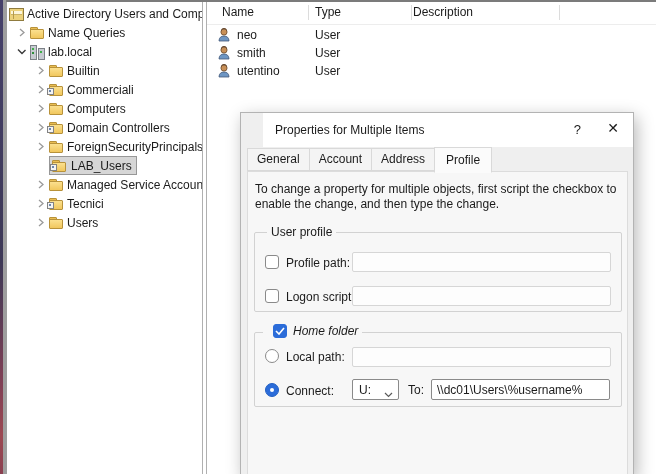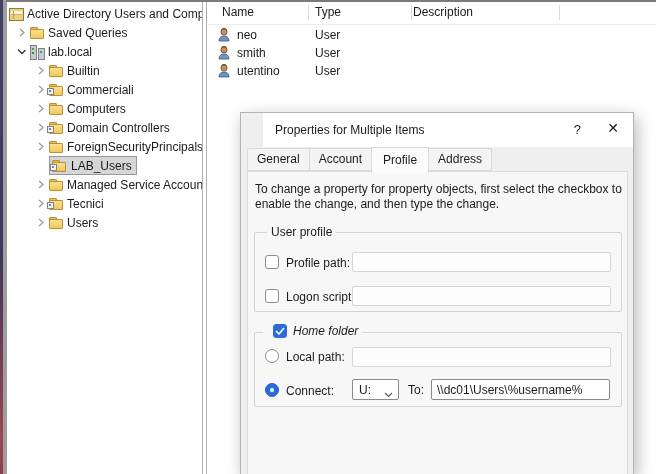--- a/index.html
+++ b/index.html
@@ -92,21 +92,21 @@
       <span class="lbl">Active Directory Users and Computers</span>
     </div>
 
     <div class="trow ind1">
       <span class="chev">
           <svg width="9" height="9">
             <polyline points="3,1 7,4.5 3,8" fill="none" stroke="#9a9a9a" stroke-width="1.3"></polyline>
           </svg>
         </span>
       <span class="ticon icon-folder"></span>
-      <span class="lbl">Saved Queries</span>
+      <span class="lbl">Name Queries</span>
     </div>
 
     <div class="trow ind1">
       <span class="chev">
           <svg width="9" height="9">
             <polyline points="1,2.5 5,6.5 8.5,3" fill="none" stroke="#3a3a3a" stroke-width="1.4"></polyline>
           </svg>
         </span>
       <span class="ticon icon-domain">
           <i class="dots"></i>
@@ -255,27 +255,27 @@
   <div class="dialog">
     <div class="dlg-titlebar">
       <span class="dlg-title">Properties for Multiple Items</span>
       <span class="dlg-help">?</span>
       <span class="dlg-close">✕</span>
     </div>
 
     <div class="tabs">
       <span class="tab">General</span>
       <span class="tab">Account</span>
+      <span class="tab">Address</span>
       <span class="tab active">Profile</span>
-      <span class="tab">Address</span>
     </div>
 
     <div class="page">
       <div class="instruction">
-        <div>To change a property for property objects, first select the checkbox to</div>
+        <div>To change a property for multiple objects, first script the checkbox to</div>
         <div>enable the change, and then type the change.</div>
       </div>
 
       <div class="groupbox gb-user">
         <span class="gb-label">User profile</span>
 
         <span class="cb frow-cb" style="top:22px"></span>
         <span class="frow-lbl" style="top:23px">Profile path:</span>
         <input class="tinput" style="top: 19px;" value="">
 

